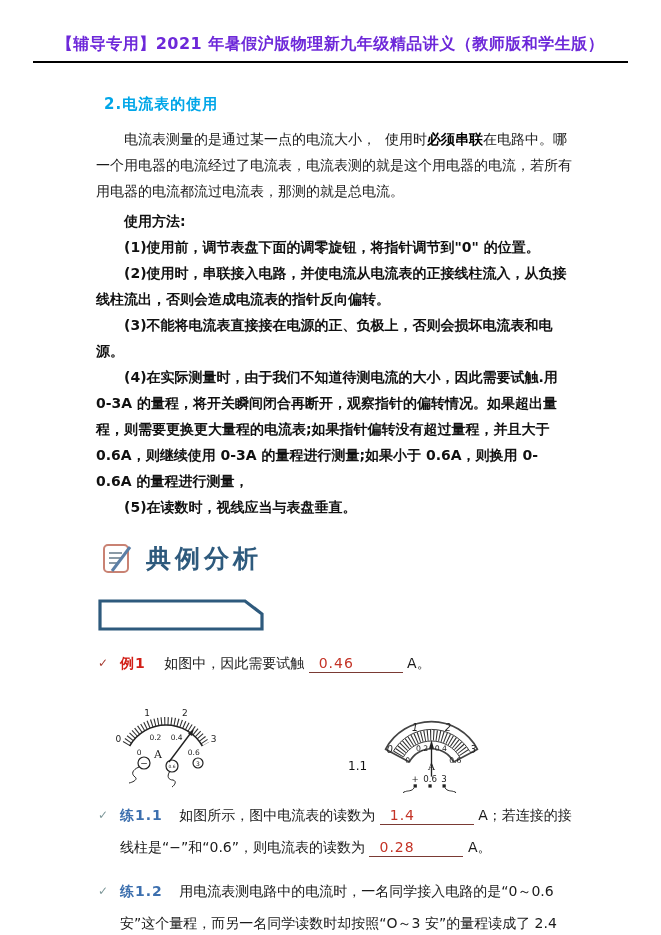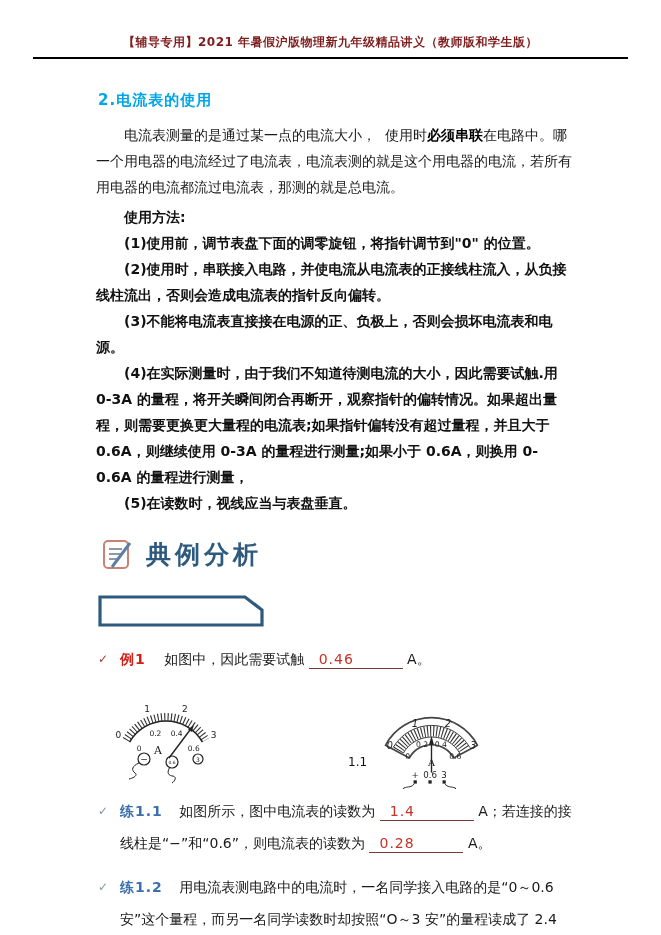--- a/index.html
+++ b/index.html
@@ -1,26 +1,26 @@
 <!DOCTYPE html>
 <html><head>
 <meta charset="utf-8">
 <style>
   html,body{margin:0;padding:0;background:#ffffff;}
   body{width:661px;height:935px;overflow:hidden;font-family:"DejaVu Sans",sans-serif;color:#1a1a1a;}
   .page{position:relative;width:661px;height:935px;background:#fff;}
 
   
   .header{margin:0 33px;padding-top:34px;padding-bottom:6px;border-bottom:2px solid #000;}
-  .header-title{text-align:center;font-size:12px;font-weight:bold;color:#7f1d1d;letter-spacing:.5px;}
+  .header-title{text-align:center;font-size:16px;font-weight:bold;color:#6d28d9;letter-spacing:.5px;}
 
   
   .content{padding:0 88px 0 96px;}
 
-  .section-title{margin:32px 0 0 2px;font-size:15px;font-weight:bold;color:#00a6e8;letter-spacing:1px;}
+  .section-title{margin:32px 0 0 8px;font-size:15px;font-weight:bold;color:#00a6e8;letter-spacing:1px;}
 
   .intro{margin:12px 0 0 0;font-size:14px;line-height:26px;text-indent:2em;white-space:pre-wrap;}
   .intro b{font-weight:bold;color:#000;}
 
   .usage-heading{margin:4px 0 0 0;font-size:14px;font-weight:bold;line-height:26px;text-indent:2em;color:#111;}
   .usage-item{margin:0;font-size:14px;font-weight:bold;line-height:26px;text-indent:2em;color:#111;}
 
   
   .banner{margin-top:22px;display:flex;align-items:center;gap:14px;margin-left:6px;}
   .banner-title{font-size:25px;font-weight:bold;color:#2e5a7d;letter-spacing:4px;}

